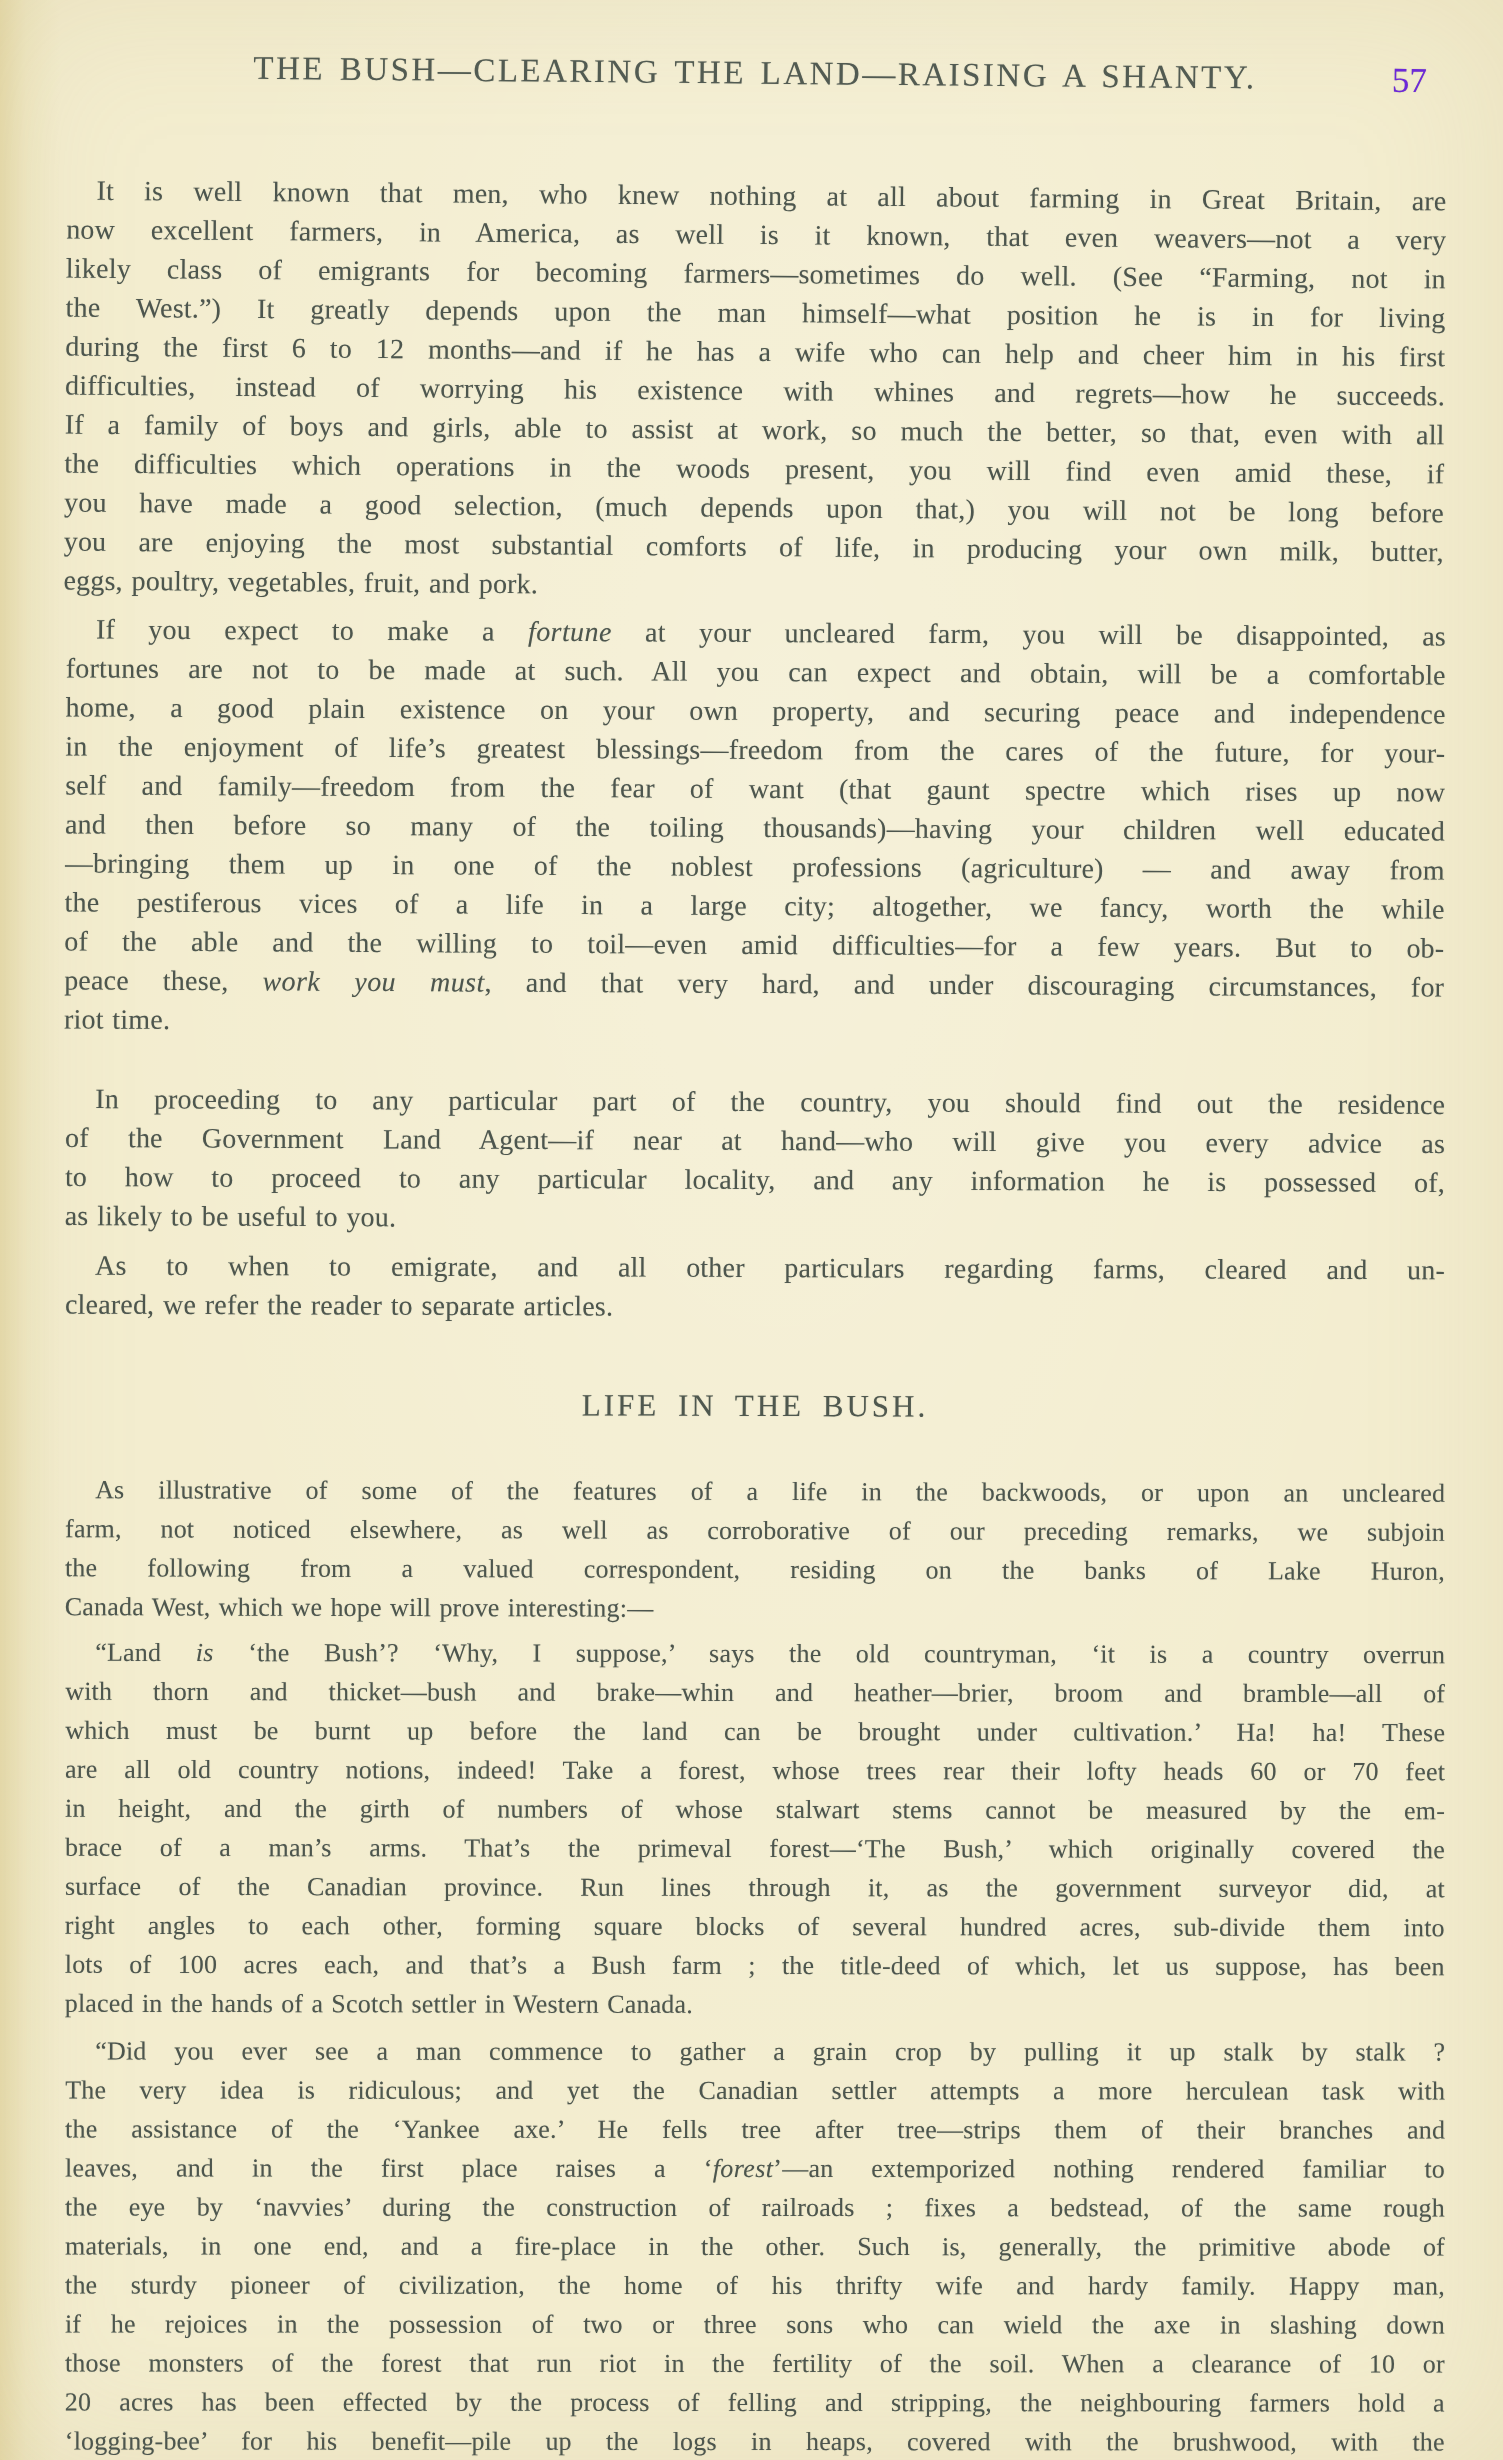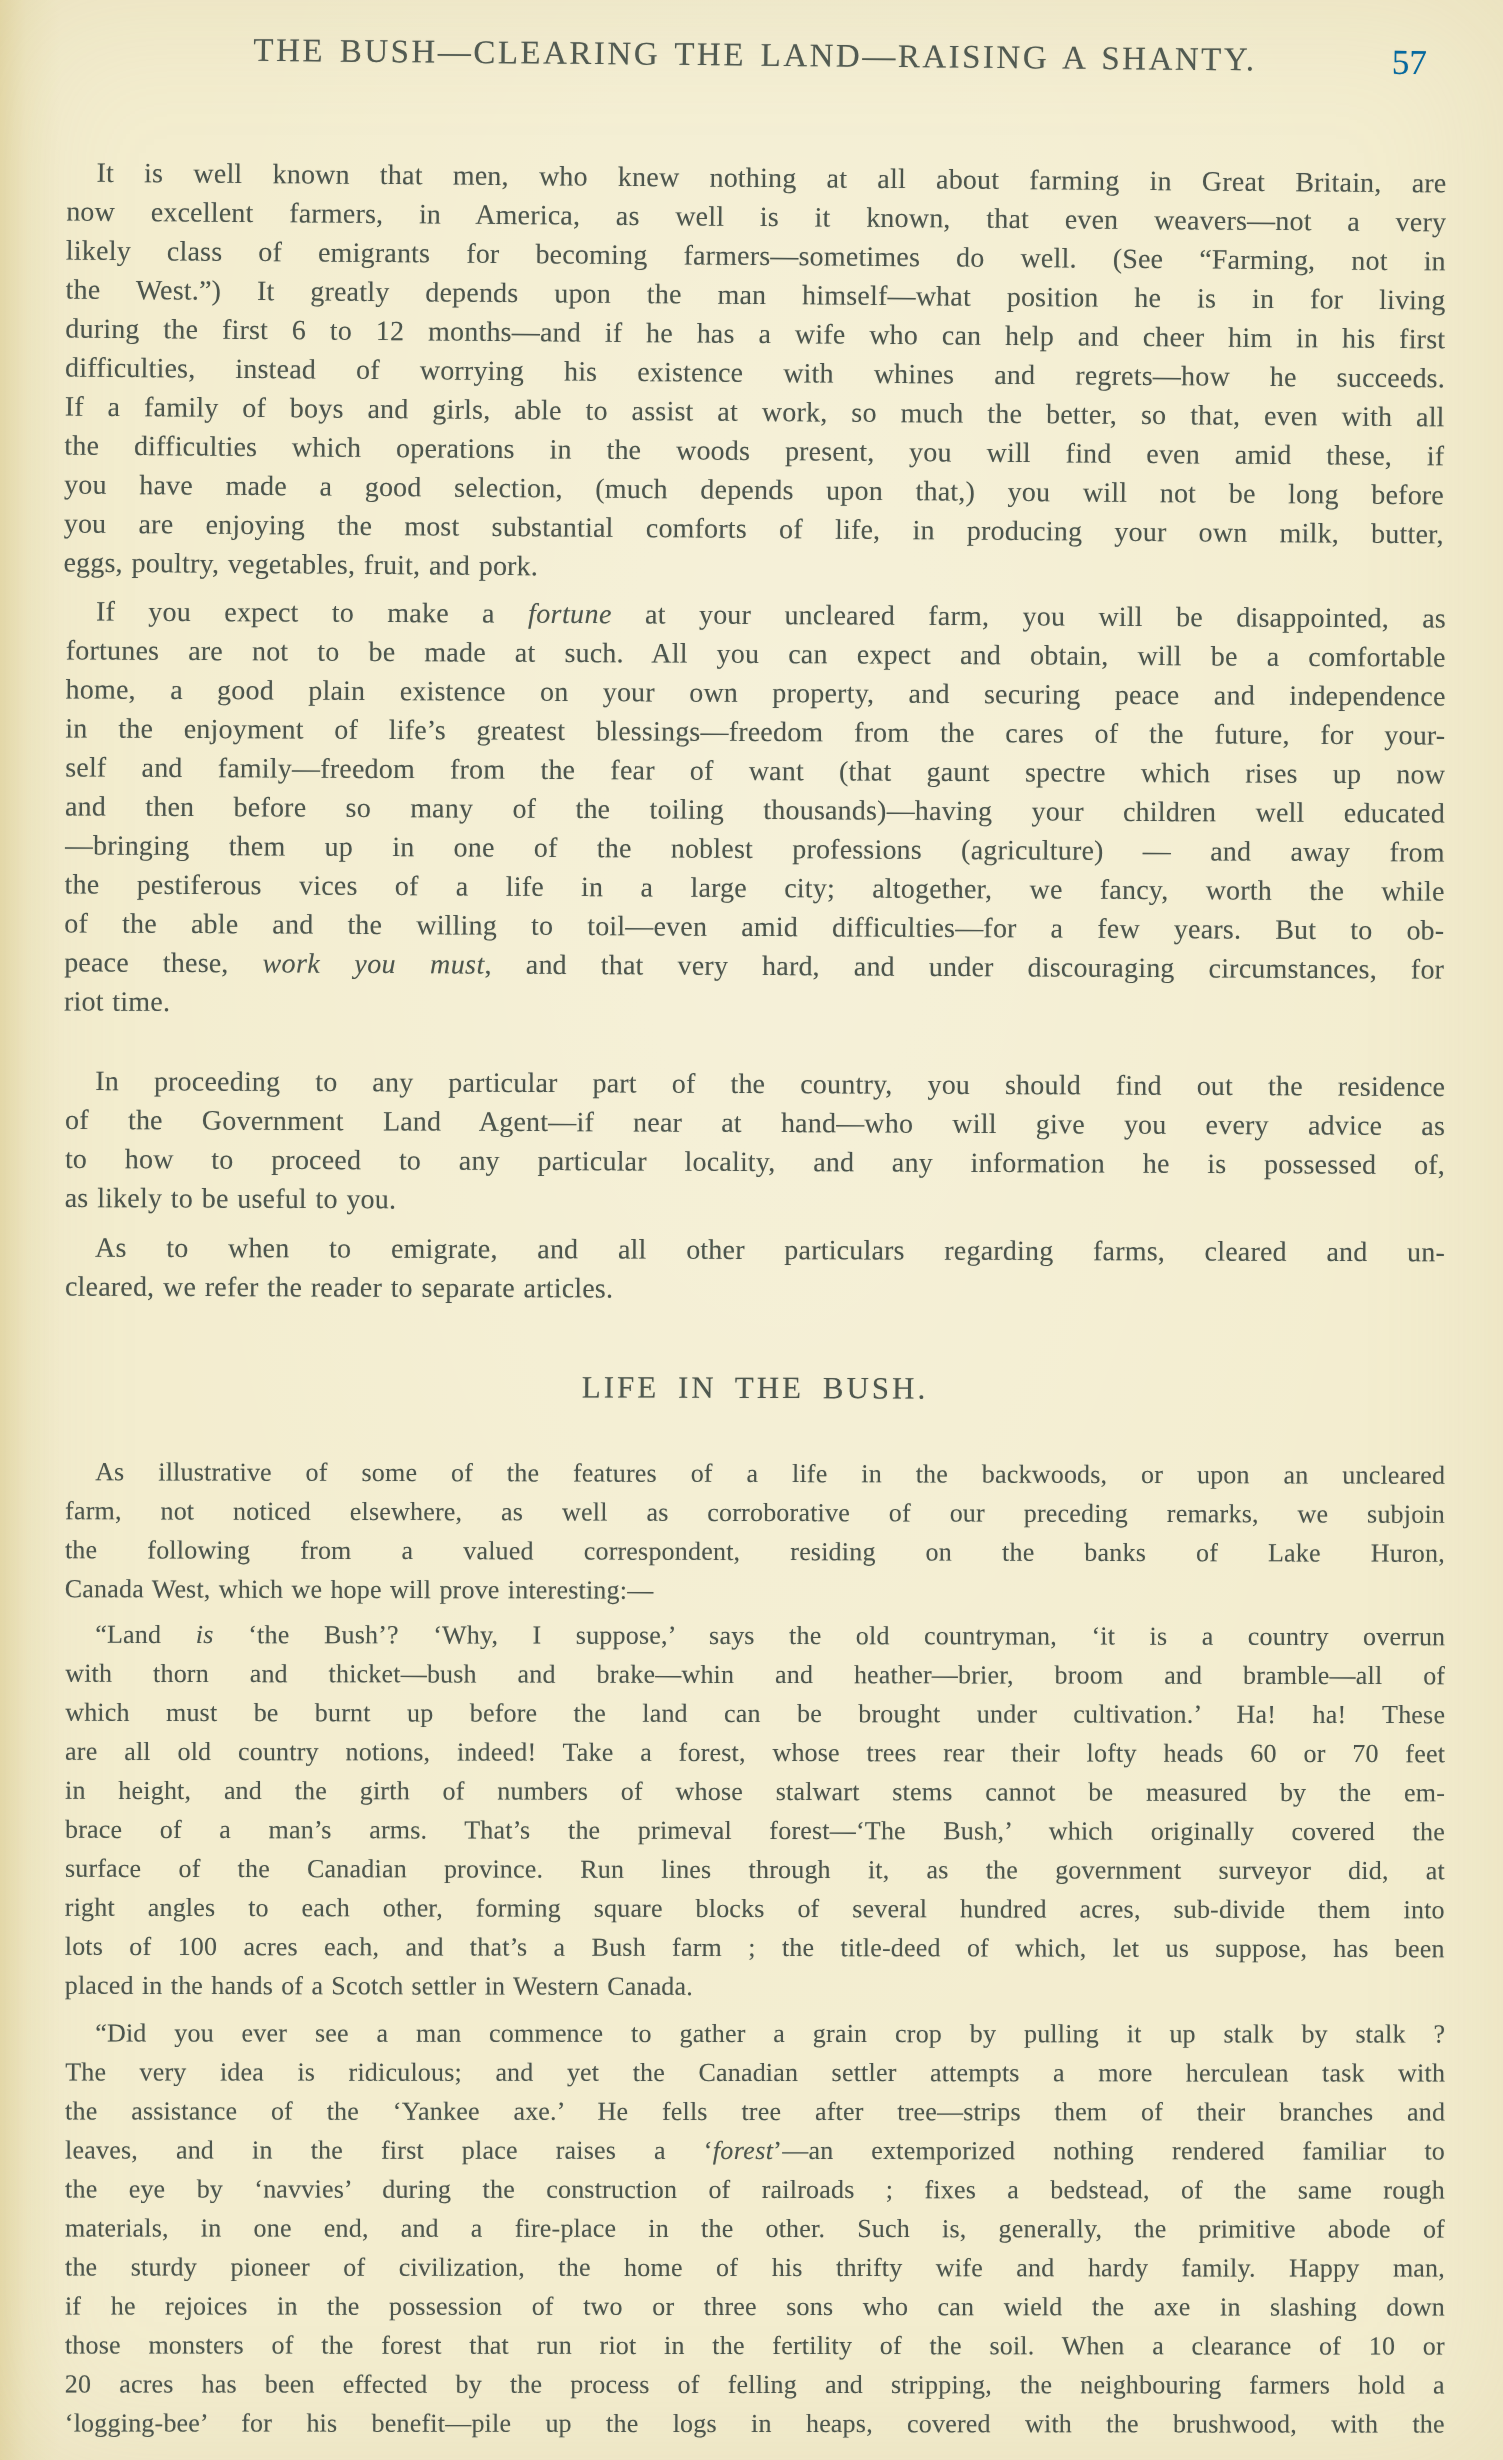--- a/index.html
+++ b/index.html
@@ -13,21 +13,21 @@
       linear-gradient(90deg, #e7dcae 0px, #efe8c4 26px, #f3edcf 60px),
       linear-gradient(180deg, #f1ebc9 0px, #f3edcf 299px, #f3edcf 2189px, #f5efd4 2461px),
       #f3edcf;
     color: #4d564e;
   }
   .page {
     position: relative;
     width: 1503px;
     height: 2461px;
     box-sizing: border-box;
-    padding: 30px 58px 0 65px;
+    padding: 48px 58px 0 65px;
     box-shadow: inset 0 0 139px rgba(186,165,104,0.18);
   }
   
   .header-row {
     position: relative;
     height: 44px;
     transform: rotate(0.55deg);
     transform-origin: left center;
   }
   .running-title {
@@ -37,21 +37,21 @@
     word-spacing: 4px;
     color: #525b52;
     text-shadow: 0 0 1px rgba(82,91,82,0.4);
     white-space: nowrap;
   }
   .page-number {
     position: absolute;
     top: 0;
     right: 18px;
     font-size: 35px;
-    color: #0369a1;
+    color: #6d28d9;
     text-shadow: 0 0 1px rgba(82,91,82,0.4);
   }
   
   .paragraph {
     line-height: 39px;
     text-shadow: 0 0 1px rgba(77,86,78,0.32);
   }
   .size-a { font-size: 28px; }
   .size-b { font-size: 26px; }
   .line {

